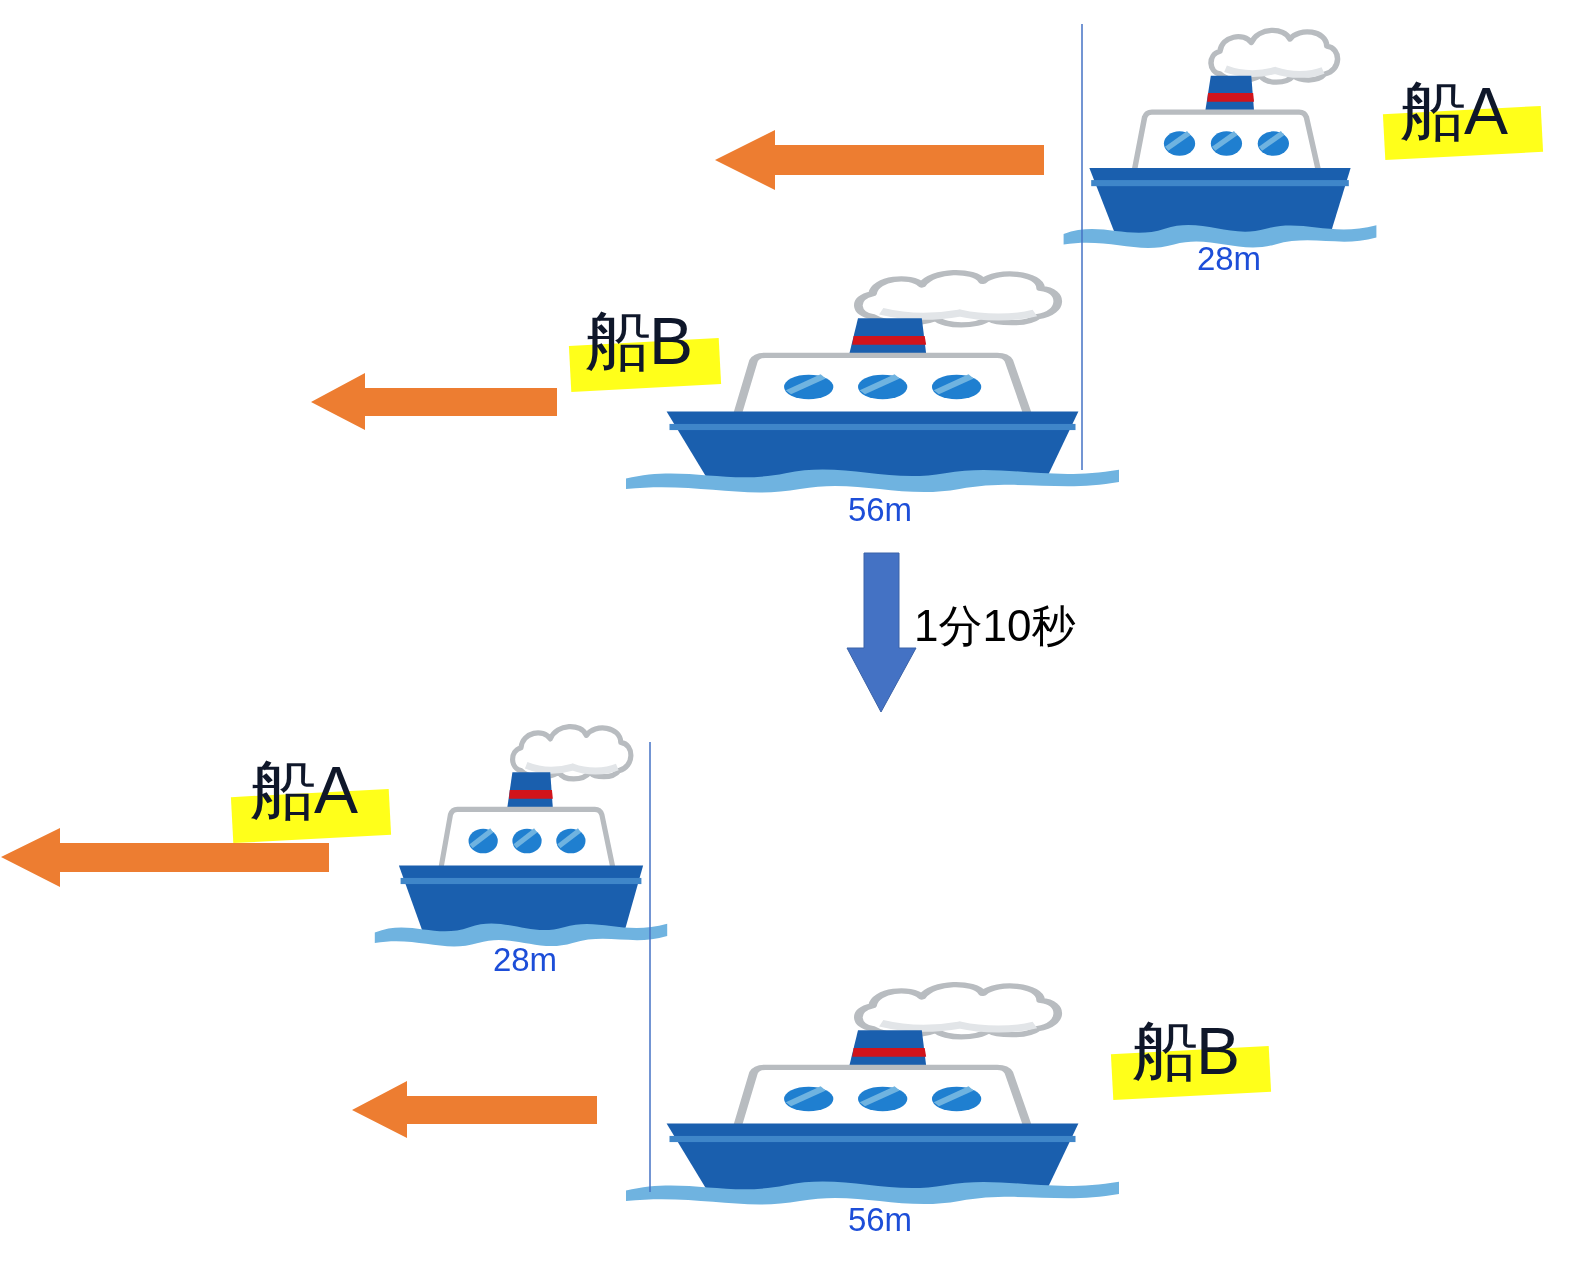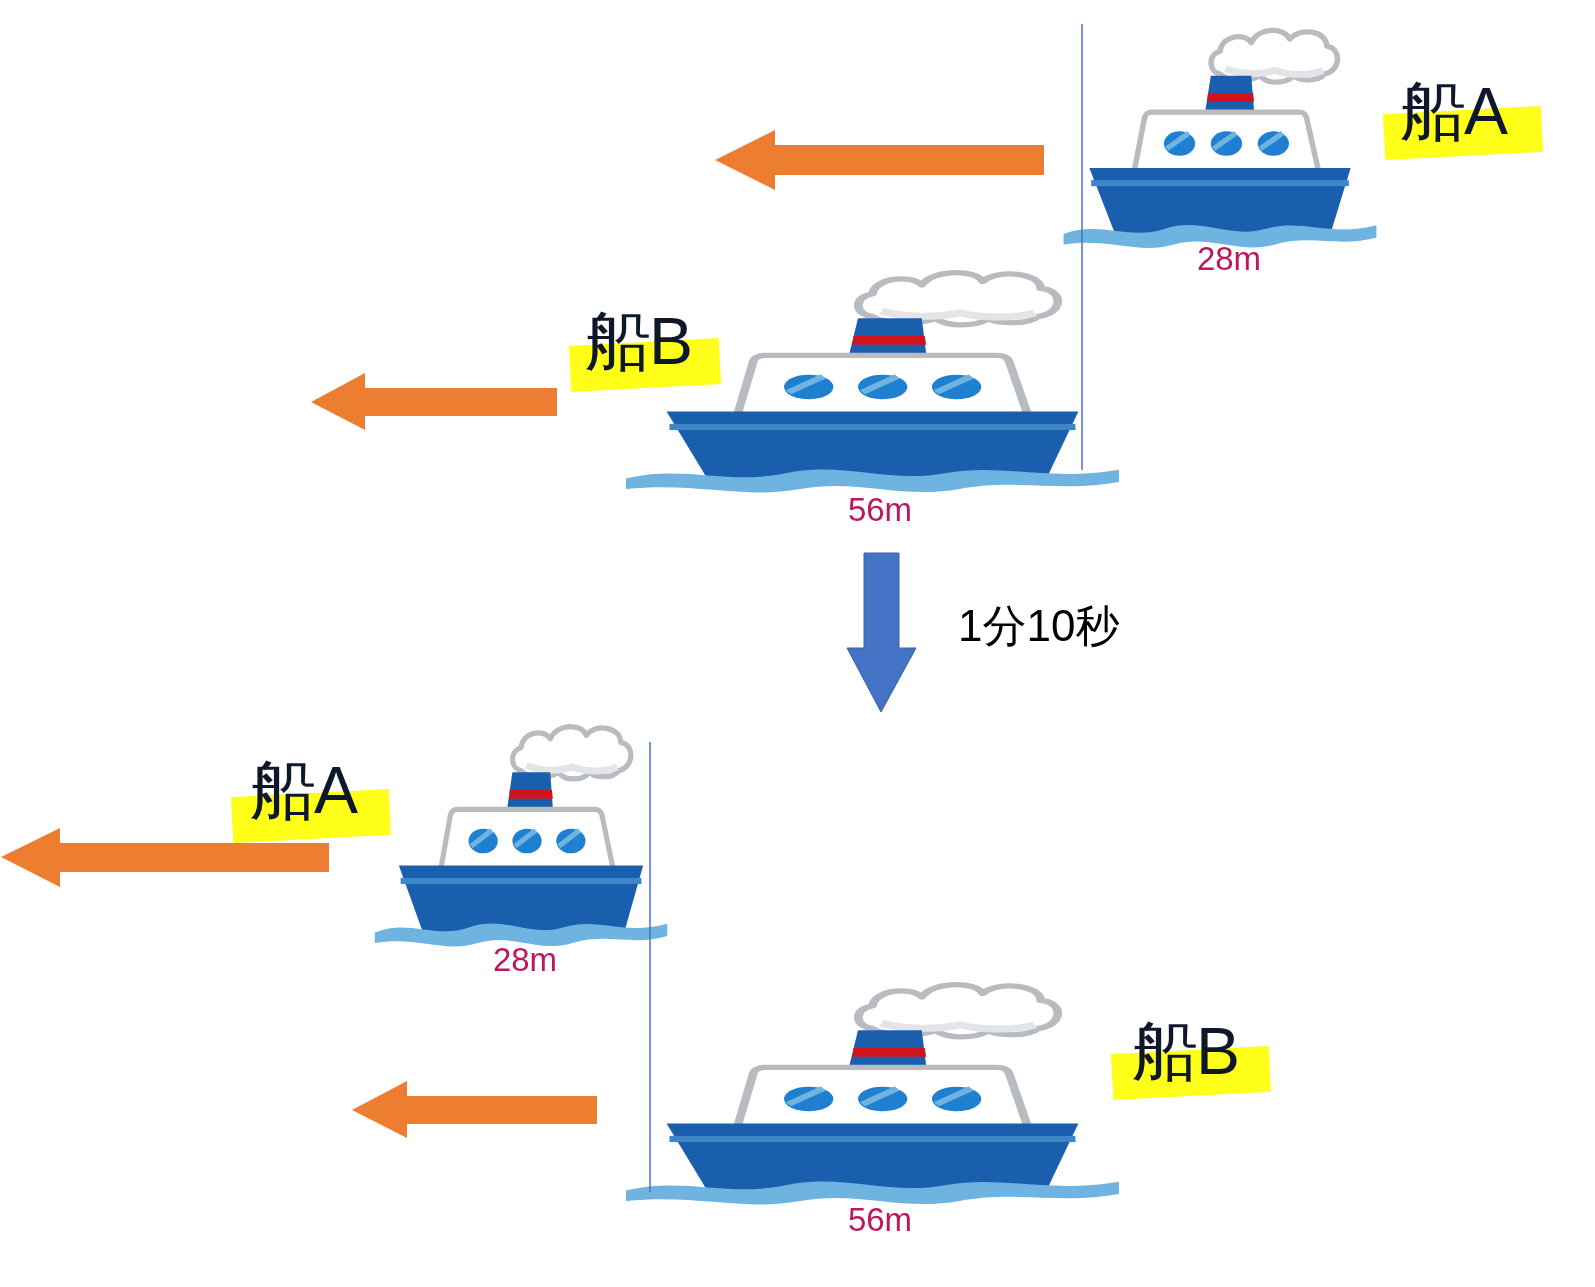--- a/index.html
+++ b/index.html
@@ -1,20 +1,20 @@
 <!DOCTYPE html>
 <html><head>
 <meta charset="utf-8">
 <style>
   html, body { margin:0; padding:0; background:#ffffff; }
   body { width:1595px; height:1287px; position:relative; overflow:hidden;
          font-family:"Liberation Sans", "DejaVu Sans", sans-serif; }
   .hl { position:absolute; background:#ffff1a; transform:rotate(-3deg); }
   .ship-name { position:absolute; font-size:66px; color:#0f172a; line-height:1; white-space:nowrap; letter-spacing:-2px; }
-  .len { position:absolute; font-size:33px; color:#be185d; line-height:1; text-align:center; width:120px; }
+  .len { position:absolute; font-size:33px; color:#1d4ed8; line-height:1; text-align:center; width:120px; }
   .time-label { position:absolute; font-size:44px; color:#000; line-height:1; white-space:nowrap; }
   svg.layer { position:absolute; left:0; top:0; }
 </style>
 </head>
 <body>
 
 <svg class="layer" width="1595" height="1287" viewBox="0 0 1595 1287">
   <defs>
 
     <g id="ship">
@@ -72,21 +72,21 @@
 </svg>
 
 <div class="hl" style="left:1384px;top:110px;width:158px;height:46px;"></div>
 <div class="ship-name" style="left:1400px;top:78px;">船A</div>
 <div class="len" style="left:1169px;top:242px;">28m</div>
 
 <div class="hl" style="left:570px;top:342px;width:150px;height:46px;"></div>
 <div class="ship-name" style="left:585px;top:308px;">船B</div>
 <div class="len" style="left:820px;top:493px;">56m</div>
 
-<div class="time-label" style="left:958px;top:604px;text-align:center;">1分10秒</div>
+<div class="time-label" style="left:914px;top:604px;text-align:center;">1分10秒</div>
 
 <div class="hl" style="left:232px;top:793px;width:158px;height:46px;"></div>
 <div class="ship-name" style="left:250px;top:757px;">船A</div>
 <div class="len" style="left:465px;top:943px;">28m</div>
 
 <div class="hl" style="left:1112px;top:1050px;width:158px;height:46px;"></div>
 <div class="ship-name" style="left:1132px;top:1018px;">船B</div>
 <div class="len" style="left:820px;top:1203px;">56m</div>
 
 </body></html>

